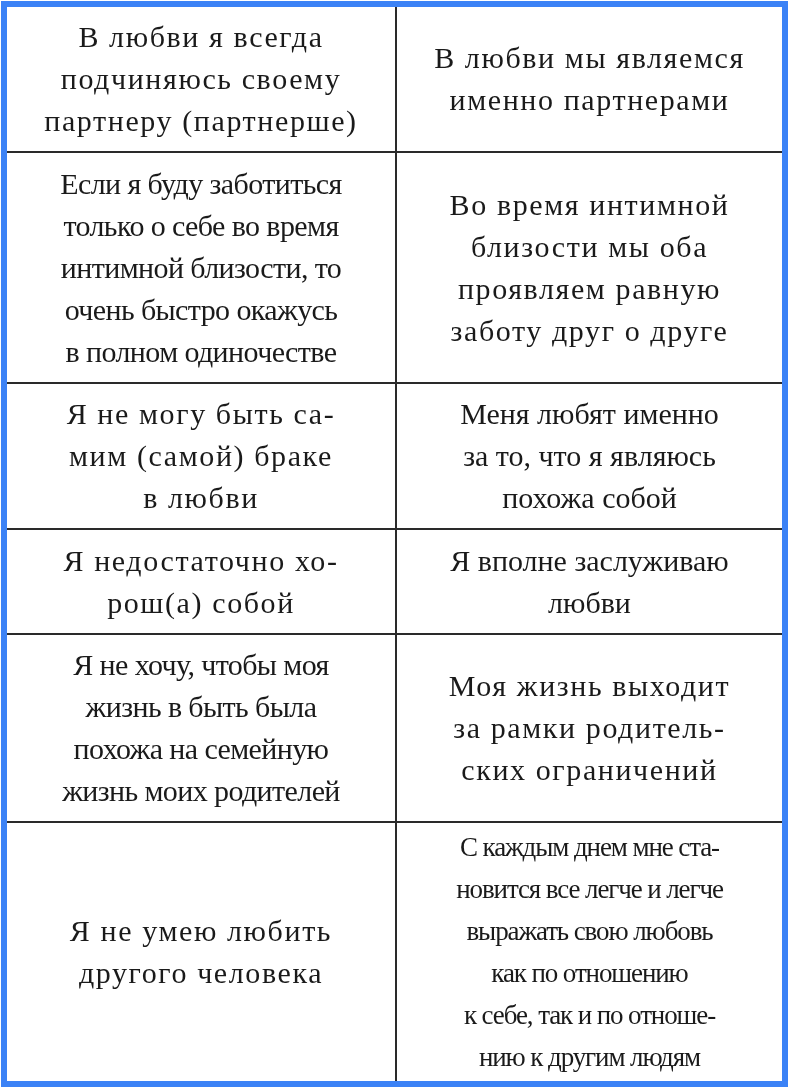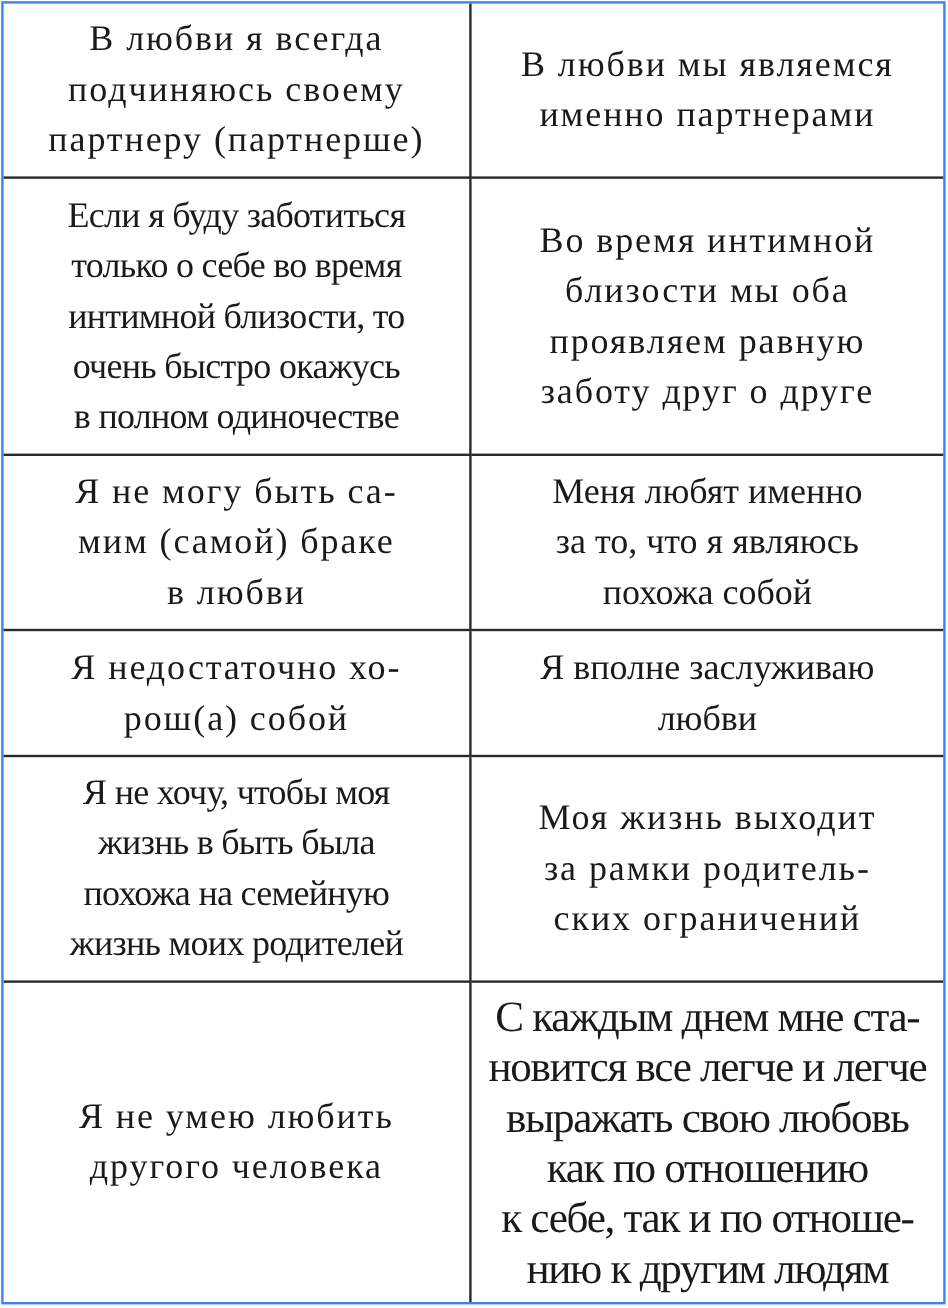--- a/index.html
+++ b/index.html
@@ -14,21 +14,21 @@
       position: relative;
       font-family: "Liberation Serif", "DejaVu Serif", serif;
       color: #1a1a1a;
     }
     .table {
       position: absolute;
       left: 1px;
       top: 1px;
       width: 787px;
       height: 1086px;
-      border: 2px solid #3b82f6;
+      border: 6px solid #3b82f6;
       box-sizing: border-box;
       display: grid;
       grid-template-columns: 390px 1fr;
     }
     .cell {
       box-sizing: border-box;
       display: flex;
       align-items: center;
       justify-content: center;
       text-align: center;
@@ -47,21 +47,21 @@
       font-size: 30px;
       line-height: 42px;
     }
     .text.wide {
       letter-spacing: 1.6px;
     }
     .text.cond {
       letter-spacing: -0.6px;
     }
     .text.tight {
-      font-size: 36px;
+      font-size: 27px;
       letter-spacing: -1.1px;
     }
   </style>
 </head>
 <body>
 
 <div class="table" style="grid-template-rows: 146px 231px 146px 105px 188px 1fr;">
 
   <div class="row">
     <div class="cell left">

